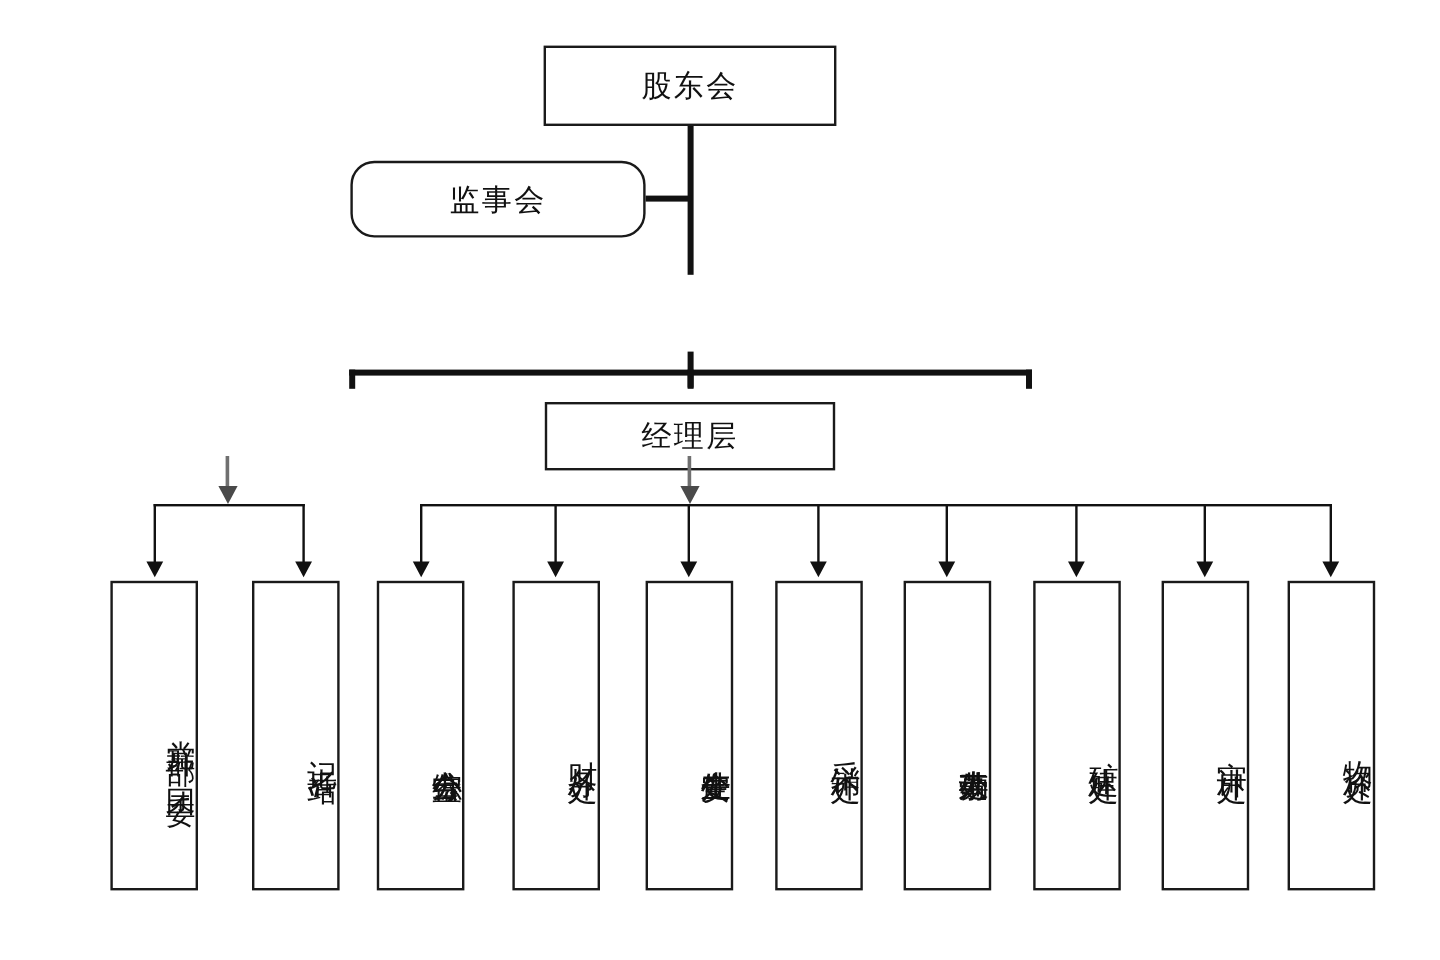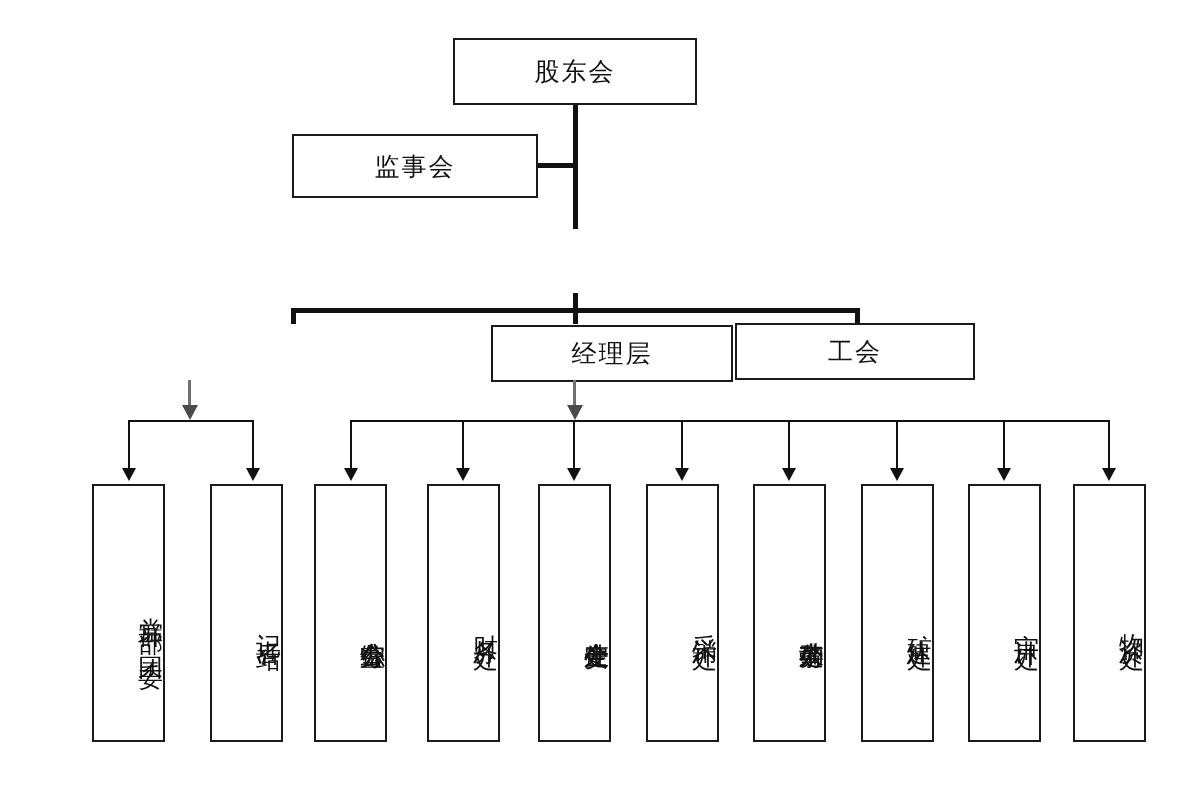--- a/index.html
+++ b/index.html
@@ -85,43 +85,40 @@
 <body>
 
 <div id="chart-root">
 
   <div class="node horiz" style="left:453px; top:38px; width:244px; height:67px;">
     <span>股东会</span>
   </div>
 
   <div class="conn thick-v" style="left:573px; top:105px; height:124px;"></div>
 
-  <div class="node horiz" style="left:292px; top:134px; width:246px; height:64px;">
+  <div class="node horiz" style="left:292px; top:134px; width:246px; height:64px;border-radius:20px;">
     <span>监事会</span>
   </div>
 
   <div class="conn thick-h" style="left:538px; top:163px; width:38px;"></div>
 
 
   <div class="conn thick-v" style="left:573px; top:293px; height:30px;"></div>
 
   <div class="conn thick-h" style="left:291px; top:308px; width:569px;"></div>
 
   <div class="conn thick-v" style="left:291px; top:308px; height:16px;"></div>
   <div class="conn thick-v" style="left:573px; top:308px; height:16px;"></div>
   <div class="conn thick-v" style="left:855px; top:308px; height:16px;"></div>
 
 
-  <div class="node horiz" style="left:454px; top:325px; width:242px; height:57px;margin-left:37px;">
+  <div class="node horiz" style="left:454px; top:335px; width:242px; height:57px;">
     <span>经理层</span>
   </div>
 
-  <div class="node horiz" style="left:735px; top:323px; width:240px; height:57px;">
-    <span>工会</span>
-  </div>
 
   <div class="conn gray-v" style="left:188px; top:380px; height:28px;"></div>
   <div class="arrow gray" style="left:182px; top:405px;"></div>
 
   <div class="conn thin-h" style="left:128px; top:420px; width:126px;"></div>
 
   <div class="conn thin-v" style="left:128px; top:420px; height:50px;"></div>
   <div class="arrow" style="left:122px; top:468px;"></div>
 
   <div class="conn thin-v" style="left:252px; top:420px; height:50px;"></div>

